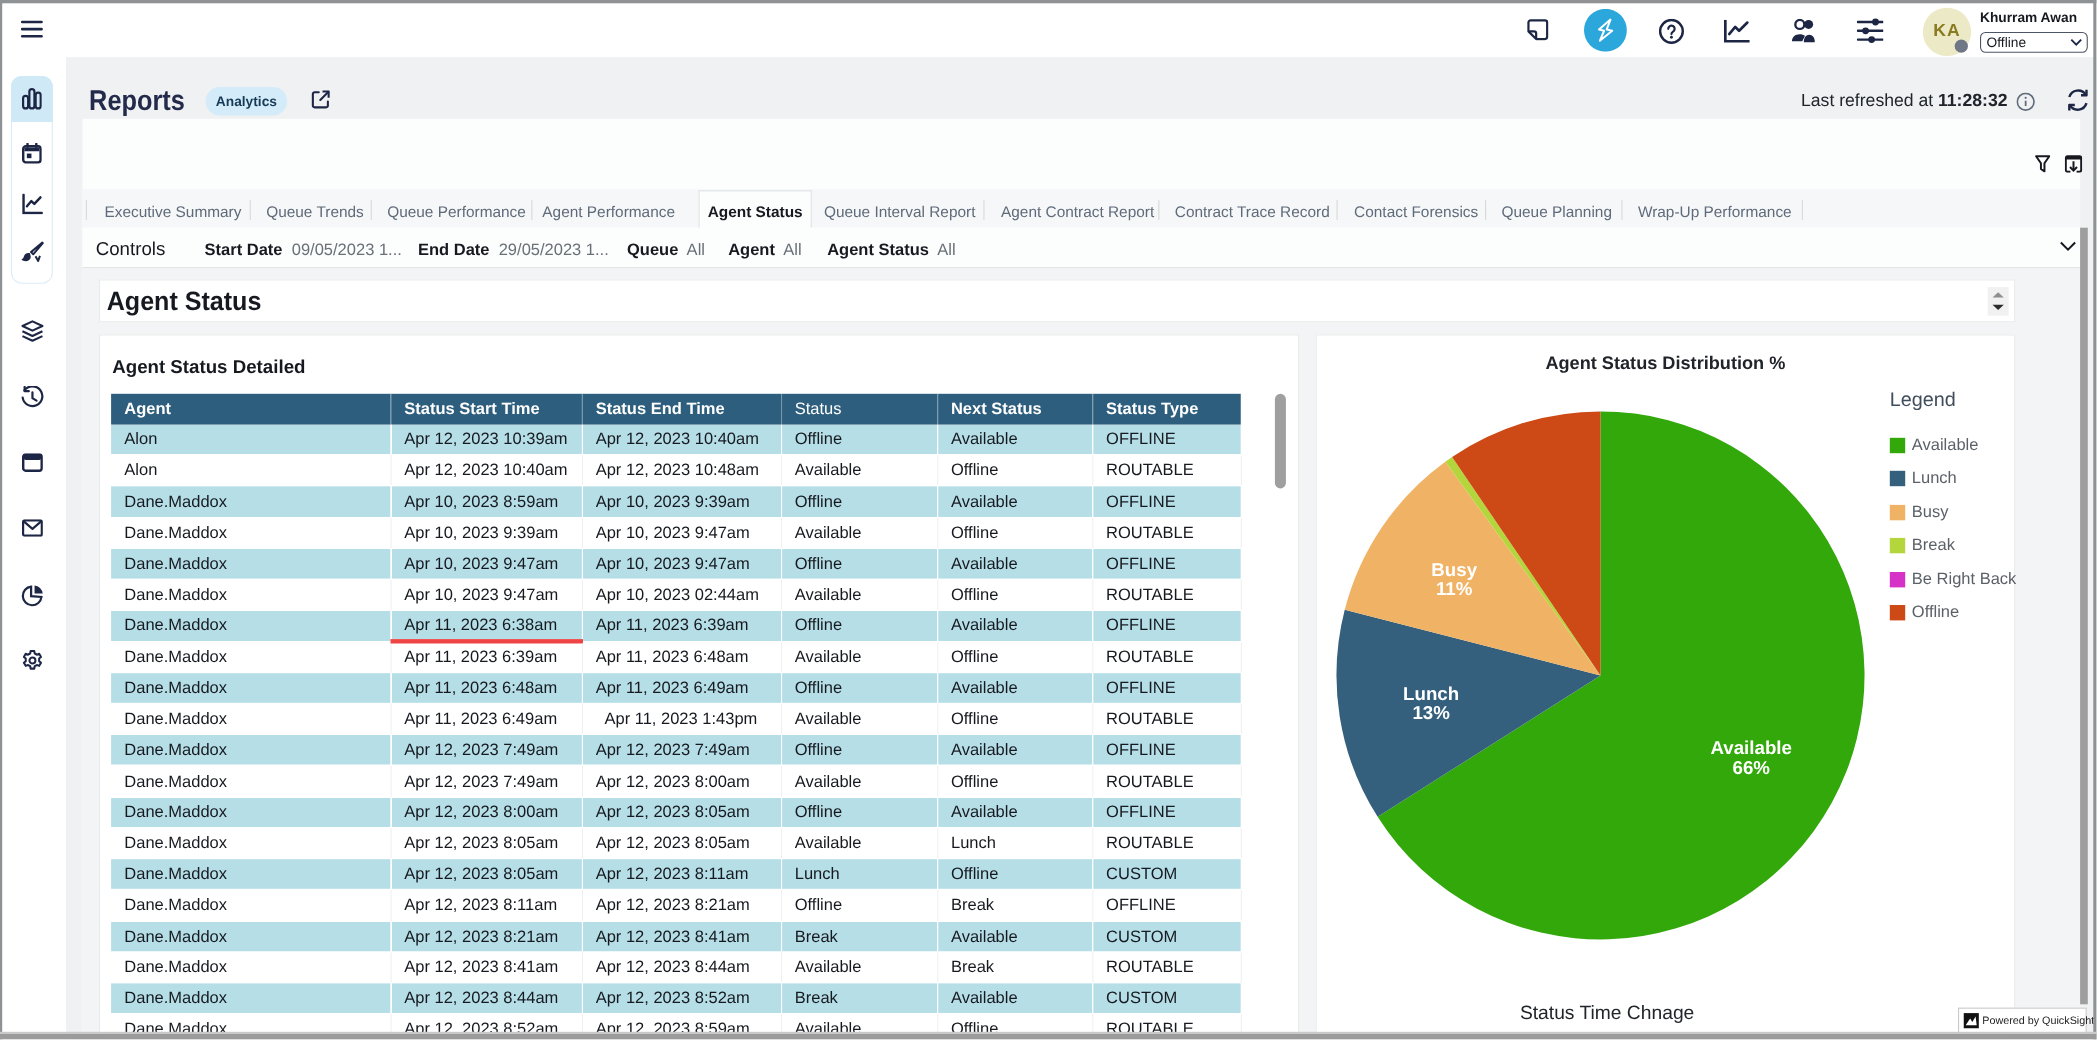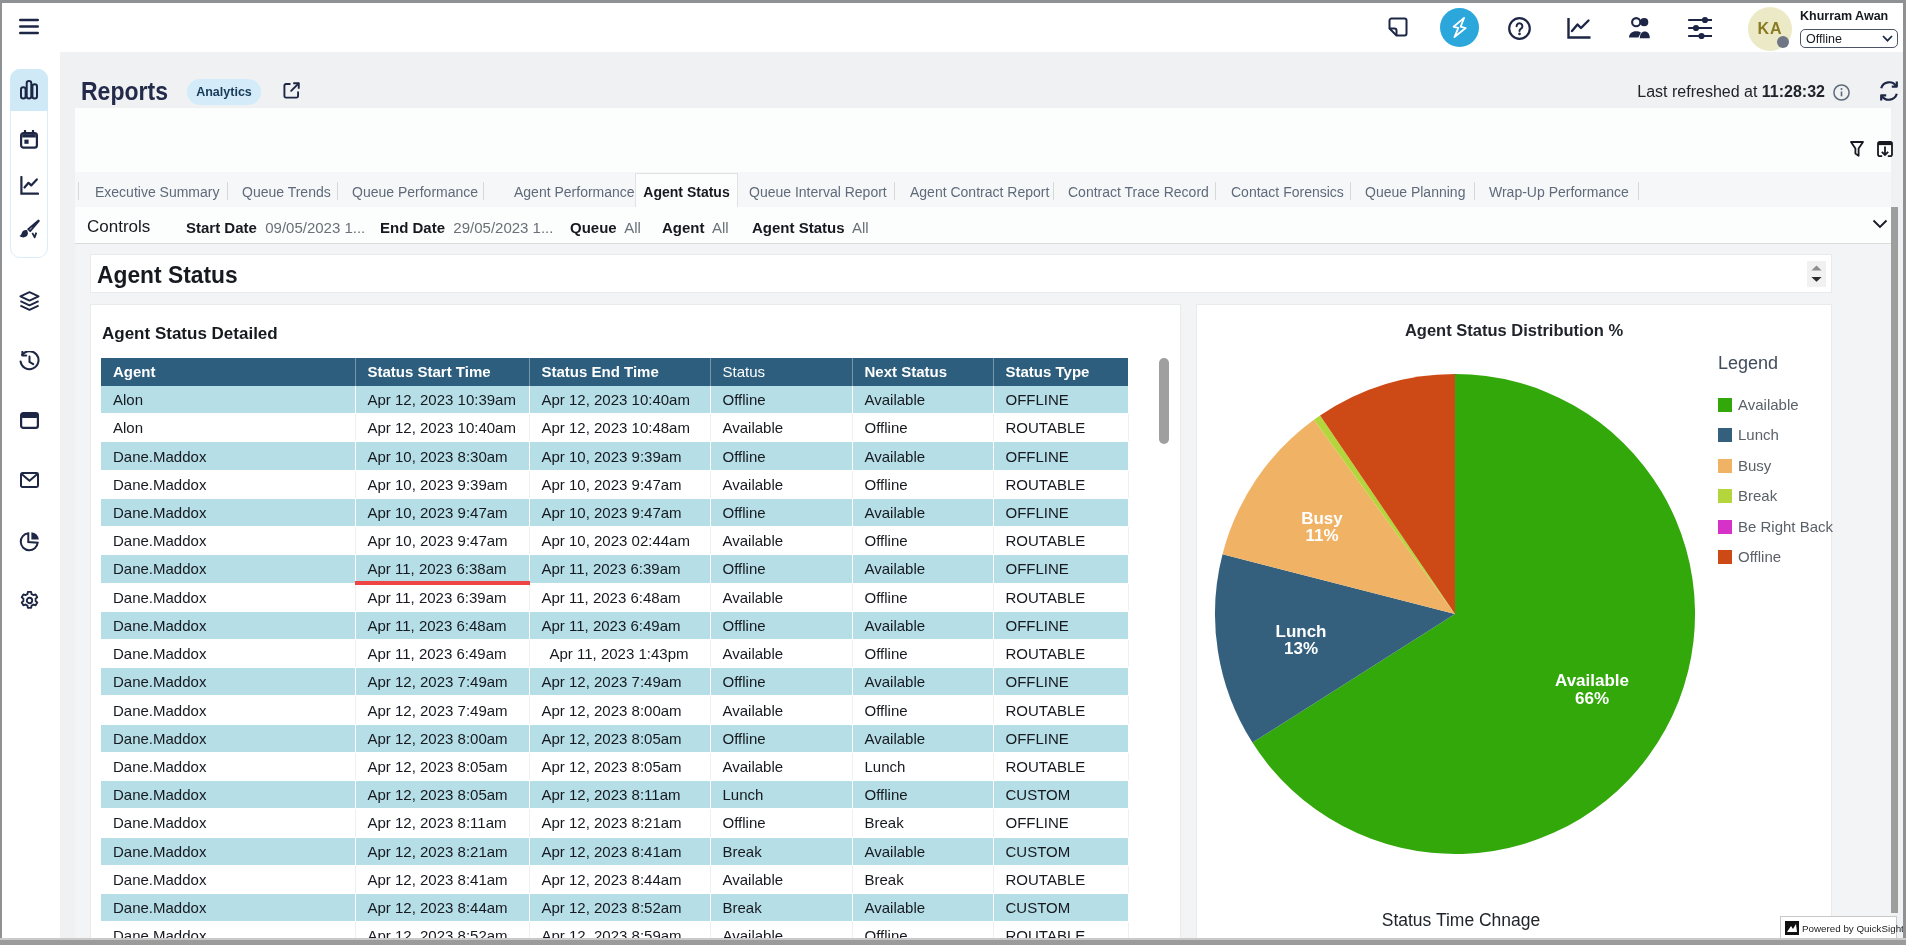--- a/index.html
+++ b/index.html
@@ -175,21 +175,21 @@
 <div class="a" style="left:483px;top:182px;width:1px;height:18px;background:#d5d9d9"></div>
 <div class="a" style="left:894px;top:182px;width:1px;height:18px;background:#d5d9d9"></div>
 <div class="a" style="left:1053px;top:182px;width:1px;height:18px;background:#d5d9d9"></div>
 <div class="a" style="left:1215px;top:182px;width:1px;height:18px;background:#d5d9d9"></div>
 <div class="a" style="left:1350px;top:182px;width:1px;height:18px;background:#d5d9d9"></div>
 <div class="a" style="left:1474px;top:182px;width:1px;height:18px;background:#d5d9d9"></div>
 <div class="a" style="left:1638px;top:182px;width:1px;height:18px;background:#d5d9d9"></div>
 <div class="a" style="left:95px;top:184px;font-size:14px;color:#5f6b7a;white-space:nowrap">Executive Summary</div>
 <div class="a" style="left:242px;top:184px;font-size:14px;color:#5f6b7a;white-space:nowrap">Queue Trends</div>
 <div class="a" style="left:352px;top:184px;font-size:14px;color:#5f6b7a;white-space:nowrap">Queue Performance</div>
-<div class="a" style="left:514px;top:184px;font-size:14px;color:#5f6b7a;white-space:nowrap">Agent Performance</div>
+<div class="a" style="left:493px;top:184px;font-size:14px;color:#5f6b7a;white-space:nowrap">Agent Performance</div>
 <div class="a" style="left:749px;top:184px;font-size:14px;color:#5f6b7a;white-space:nowrap">Queue Interval Report</div>
 <div class="a" style="left:910px;top:184px;font-size:14px;color:#5f6b7a;white-space:nowrap">Agent Contract Report</div>
 <div class="a" style="left:1068px;top:184px;font-size:14px;color:#5f6b7a;white-space:nowrap">Contract Trace Record</div>
 <div class="a" style="left:1231px;top:184px;font-size:14px;color:#5f6b7a;white-space:nowrap">Contact Forensics</div>
 <div class="a" style="left:1365px;top:184px;font-size:14px;color:#5f6b7a;white-space:nowrap">Queue Planning</div>
 <div class="a" style="left:1489px;top:184px;font-size:14px;color:#5f6b7a;white-space:nowrap">Wrap-Up Performance</div>
 <div class="a" style="left:635px;top:173px;width:103px;height:34px;background:#fcfdfd;border:1px solid #dfe3e3;border-bottom:none;box-sizing:border-box"></div>
 <div class="a" style="left:635px;top:184px;width:103px;text-align:center;font-size:14px;font-weight:bold;color:#16191f">Agent Status</div>
 
 <div class="a" style="left:75px;top:207px;width:1816px;height:37px;background:#fcfdfd;border-bottom:1px solid #d9dcdc;box-sizing:border-box"></div>
@@ -245,21 +245,21 @@
           <tr style="height:28.22px;background:#ffffff">
             <td style="padding:0 0 0 12px;border-right:1px solid #eef1f2;border-bottom:1px solid #fff;overflow:hidden;white-space:nowrap">Alon</td>
             <td style="padding:0 0 0 12px;border-right:1px solid #eef1f2;border-bottom:1px solid #fff;overflow:hidden;white-space:nowrap">Apr 12, 2023 10:40am</td>
             <td style="padding:0 0 0 12px;border-right:1px solid #eef1f2;border-bottom:1px solid #fff;overflow:hidden;white-space:nowrap">Apr 12, 2023 10:48am</td>
             <td style="padding:0 0 0 12px;border-right:1px solid #eef1f2;border-bottom:1px solid #fff;overflow:hidden;white-space:nowrap">Available</td>
             <td style="padding:0 0 0 12px;border-right:1px solid #eef1f2;border-bottom:1px solid #fff;overflow:hidden;white-space:nowrap">Offline</td>
             <td style="padding:0 0 0 12px;border-right:1px solid #eef1f2;border-bottom:1px solid #fff;overflow:hidden;white-space:nowrap">ROUTABLE</td>
           </tr>
           <tr style="height:28.22px;background:#b5dee7">
             <td style="padding:0 0 0 12px;border-right:1px solid rgba(255,255,255,0.9);border-bottom:1px solid #fff;overflow:hidden;white-space:nowrap">Dane.Maddox</td>
-            <td style="padding:0 0 0 12px;border-right:1px solid rgba(255,255,255,0.9);border-bottom:1px solid #fff;overflow:hidden;white-space:nowrap">Apr 10, 2023 8:30am</td>
+            <td style="padding:0 0 0 12px;border-right:1px solid rgba(255,255,255,0.9);border-bottom:1px solid #fff;overflow:hidden;white-space:nowrap">Apr 10, 2023 8:59am</td>
             <td style="padding:0 0 0 12px;border-right:1px solid rgba(255,255,255,0.9);border-bottom:1px solid #fff;overflow:hidden;white-space:nowrap">Apr 10, 2023 9:39am</td>
             <td style="padding:0 0 0 12px;border-right:1px solid rgba(255,255,255,0.9);border-bottom:1px solid #fff;overflow:hidden;white-space:nowrap">Offline</td>
             <td style="padding:0 0 0 12px;border-right:1px solid rgba(255,255,255,0.9);border-bottom:1px solid #fff;overflow:hidden;white-space:nowrap">Available</td>
             <td style="padding:0 0 0 12px;border-right:1px solid rgba(255,255,255,0.9);border-bottom:1px solid #fff;overflow:hidden;white-space:nowrap">OFFLINE</td>
           </tr>
           <tr style="height:28.22px;background:#ffffff">
             <td style="padding:0 0 0 12px;border-right:1px solid #eef1f2;border-bottom:1px solid #fff;overflow:hidden;white-space:nowrap">Dane.Maddox</td>
             <td style="padding:0 0 0 12px;border-right:1px solid #eef1f2;border-bottom:1px solid #fff;overflow:hidden;white-space:nowrap">Apr 10, 2023 9:39am</td>
             <td style="padding:0 0 0 12px;border-right:1px solid #eef1f2;border-bottom:1px solid #fff;overflow:hidden;white-space:nowrap">Apr 10, 2023 9:47am</td>
             <td style="padding:0 0 0 12px;border-right:1px solid #eef1f2;border-bottom:1px solid #fff;overflow:hidden;white-space:nowrap">Available</td>

